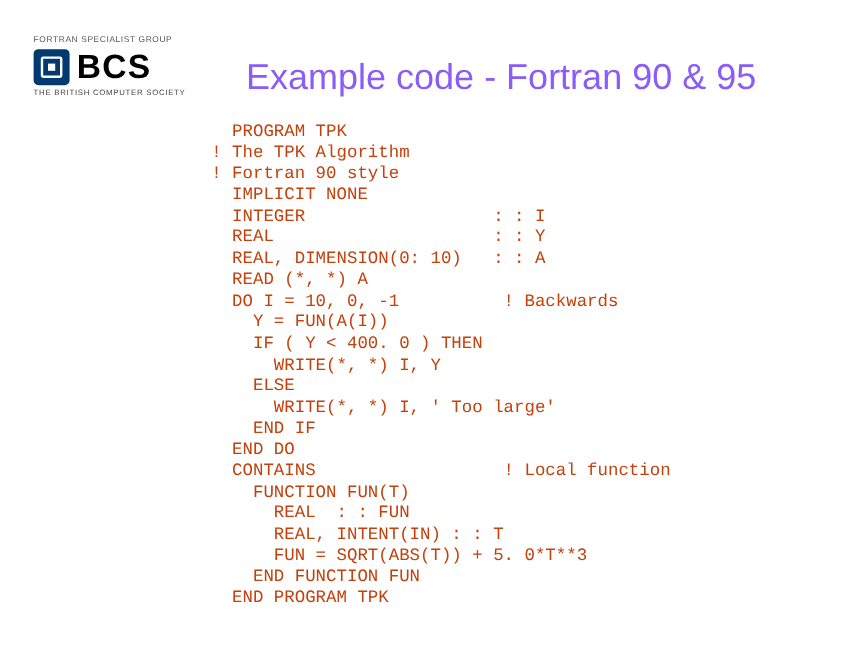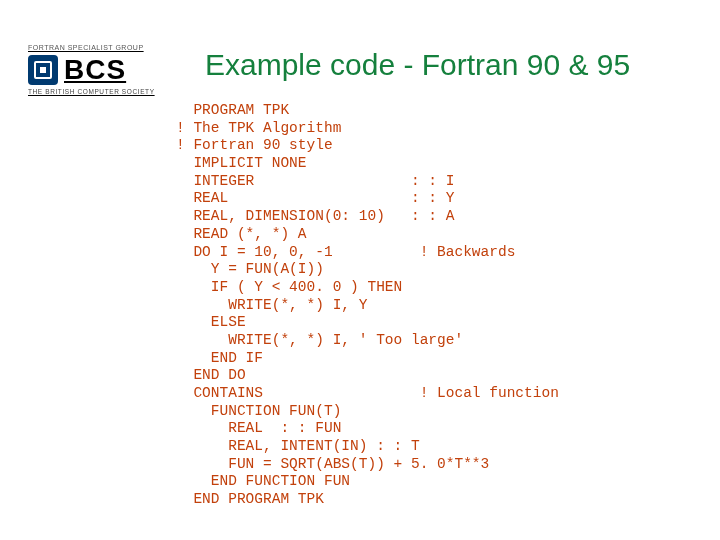--- a/index.html
+++ b/index.html
@@ -13,24 +13,23 @@
     overflow: hidden;
   }
   .slide {
     position: relative;
     width: 720px;
     height: 540px;
     box-sizing: border-box;
   }
   .logo-block {
     position: absolute;
-    top: 44px;
+    top: 30px;
     left: 28px;
     width: 140px;
-    text-decoration: underline;
   }
   .logo-top-text {
     font-size: 7px;
     letter-spacing: 0.5px;
     color: #555;
     margin-bottom: 4px;
     white-space: nowrap;
   }
   .logo-row {
     display: flex;
@@ -77,21 +76,21 @@
     color: #444;
     margin-top: 3px;
     white-space: nowrap;
   }
   .title {
     position: absolute;
     top: 48px;
     left: 205px;
     font-size: 30px;
     font-weight: 400;
-    color: #15803d;
+    color: #8b5cf6;
     white-space: nowrap;
   }
   .code {
     position: absolute;
     top: 102px;
     left: 176px;
     font-family: "Courier New", Courier, monospace;
     font-size: 14.5px;
     line-height: 1.22;
     white-space: pre;

